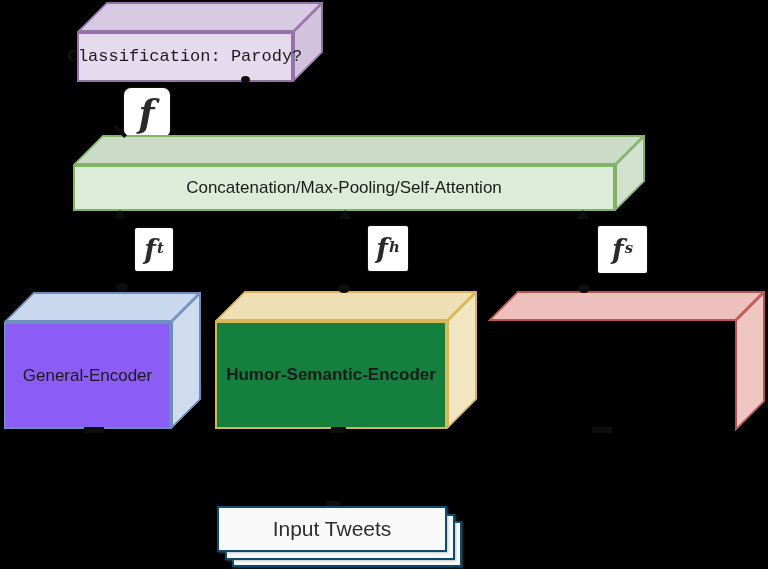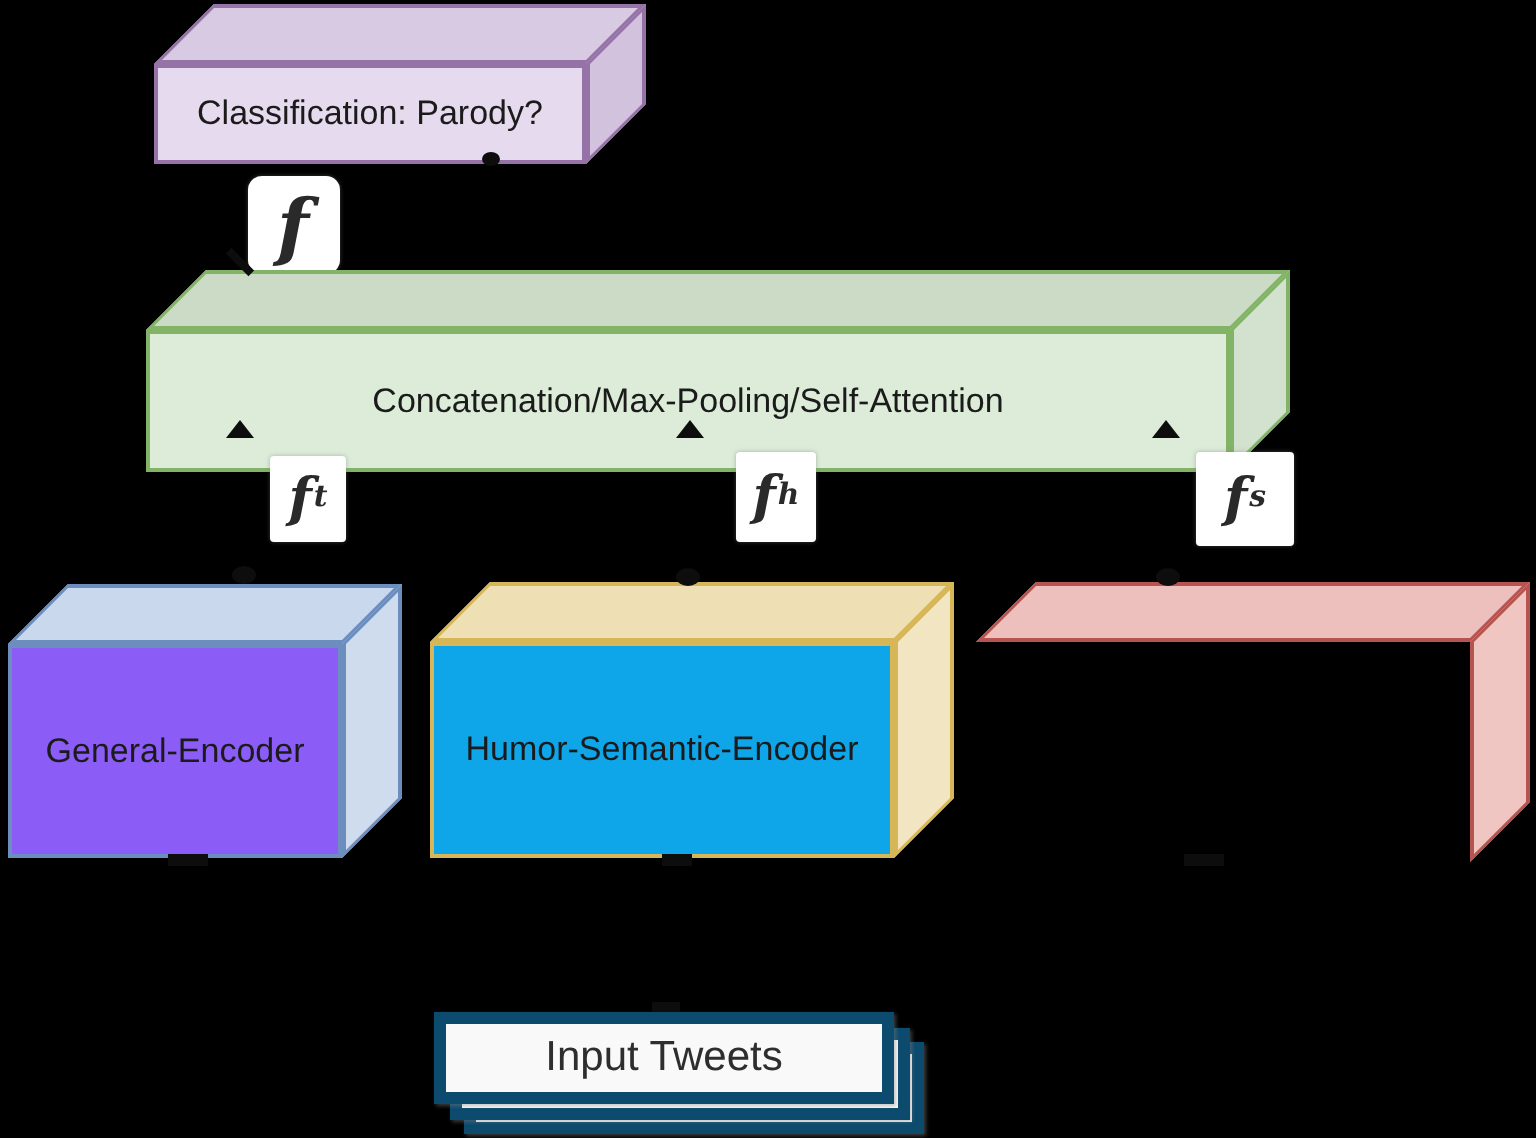--- a/index.html
+++ b/index.html
@@ -43,21 +43,21 @@
   .purple .rightf { background: #d2c2dd; border-color: #9673a6; }
 
   .green .front  { background: #dcecd8; border-color: #82b366; }
   .green .topf   { background: #cbdbc6; border-color: #82b366; }
   .green .rightf { background: #d3e2ce; border-color: #82b366; }
 
   .blue .front  { background: #8b5cf6; border-color: #6c8ebf; }
   .blue .topf   { background: #c9d8ec; border-color: #6c8ebf; }
   .blue .rightf { background: #cfdcee; border-color: #6c8ebf; }
 
-  .yellow .front  { background: #0ea5e9; border-color: #d6b656; }
+  .yellow .front  { background: #15803d; border-color: #d6b656; font-weight: bold; }
   .yellow .topf   { background: #eee0b4; border-color: #d6b656; }
   .yellow .rightf { background: #f2e6c2; border-color: #d6b656; }
 
   .red .front  { background: #f7d2cf; border-color: #b85450; }
   .red .topf   { background: #eec0bd; border-color: #b85450; }
   .red .rightf { background: #f0c6c3; border-color: #b85450; }
 
   
   .flabel {
     position: absolute;
@@ -80,21 +80,21 @@
   #flabel-fh { left: 368px; top: 226px; width: 40px; height: 45px; font-size: 27px; border-radius: 2px; }
   #flabel-fs { left: 598px; top: 226px; width: 49px; height: 47px; font-size: 27px; border-radius: 2px; }
 
   
   #input-stack { position: absolute; left: 217px; top: 506px; width: 245px; height: 61px; }
   .card {
     position: absolute;
     width: 230px; height: 46px;
     box-sizing: border-box;
     background: #f9f9f9;
-    border: 6px solid #0c4a6e;
+    border: 2px solid #0c4a6e;
     box-shadow: 1px 1px 2px rgba(130,130,130,0.45);
   }
   .card.back2 { left: 15px; top: 15px; }
   .card.back1 { left: 8px;  top: 8px;  }
   .card.frontc {
     left: 0; top: 0;
     display: flex; align-items: center; justify-content: center;
   }
   .card .node-label { font-size: 21px; color: #2e2e2e; }
 
@@ -107,34 +107,34 @@
     border-right: 7px solid transparent;
     border-bottom: 9px solid #0d0d0d;
   }
   .stub.blob { border-radius: 50%; }
 </style>
 </head>
 <body>
 
 <div id="canvas">
 
-  <div class="cube purple" style="left:77px; top:2px; width:246px; height:80px;">
+  <div class="cube purple" style="left:77px; top:2px; width:246px; height:80px;font-family:Liberation Mono, monospace;">
     <div class="face topf"></div>
     <div class="face rightf"></div>
     <div class="face front">
       <span class="node-label">Classification: Parody?</span>
     </div>
   </div>
 
   <div class="flabel" id="flabel-f">
     <i>f</i>
       <sup></sup>
   </div>
 
-  <div class="cube green" style="left:73px; top:135px; width:572px; height:101px;">
+  <div class="cube green" style="left:73px; top:135px; width:572px; height:76px;">
     <div class="face topf"></div>
     <div class="face rightf"></div>
     <div class="face front">
       <span class="node-label">Concatenation/Max-Pooling/Self-Attention</span>
     </div>
   </div>
 
   <div class="flabel" id="flabel-ft">
     <i>f</i>
       <sup>t</sup>

